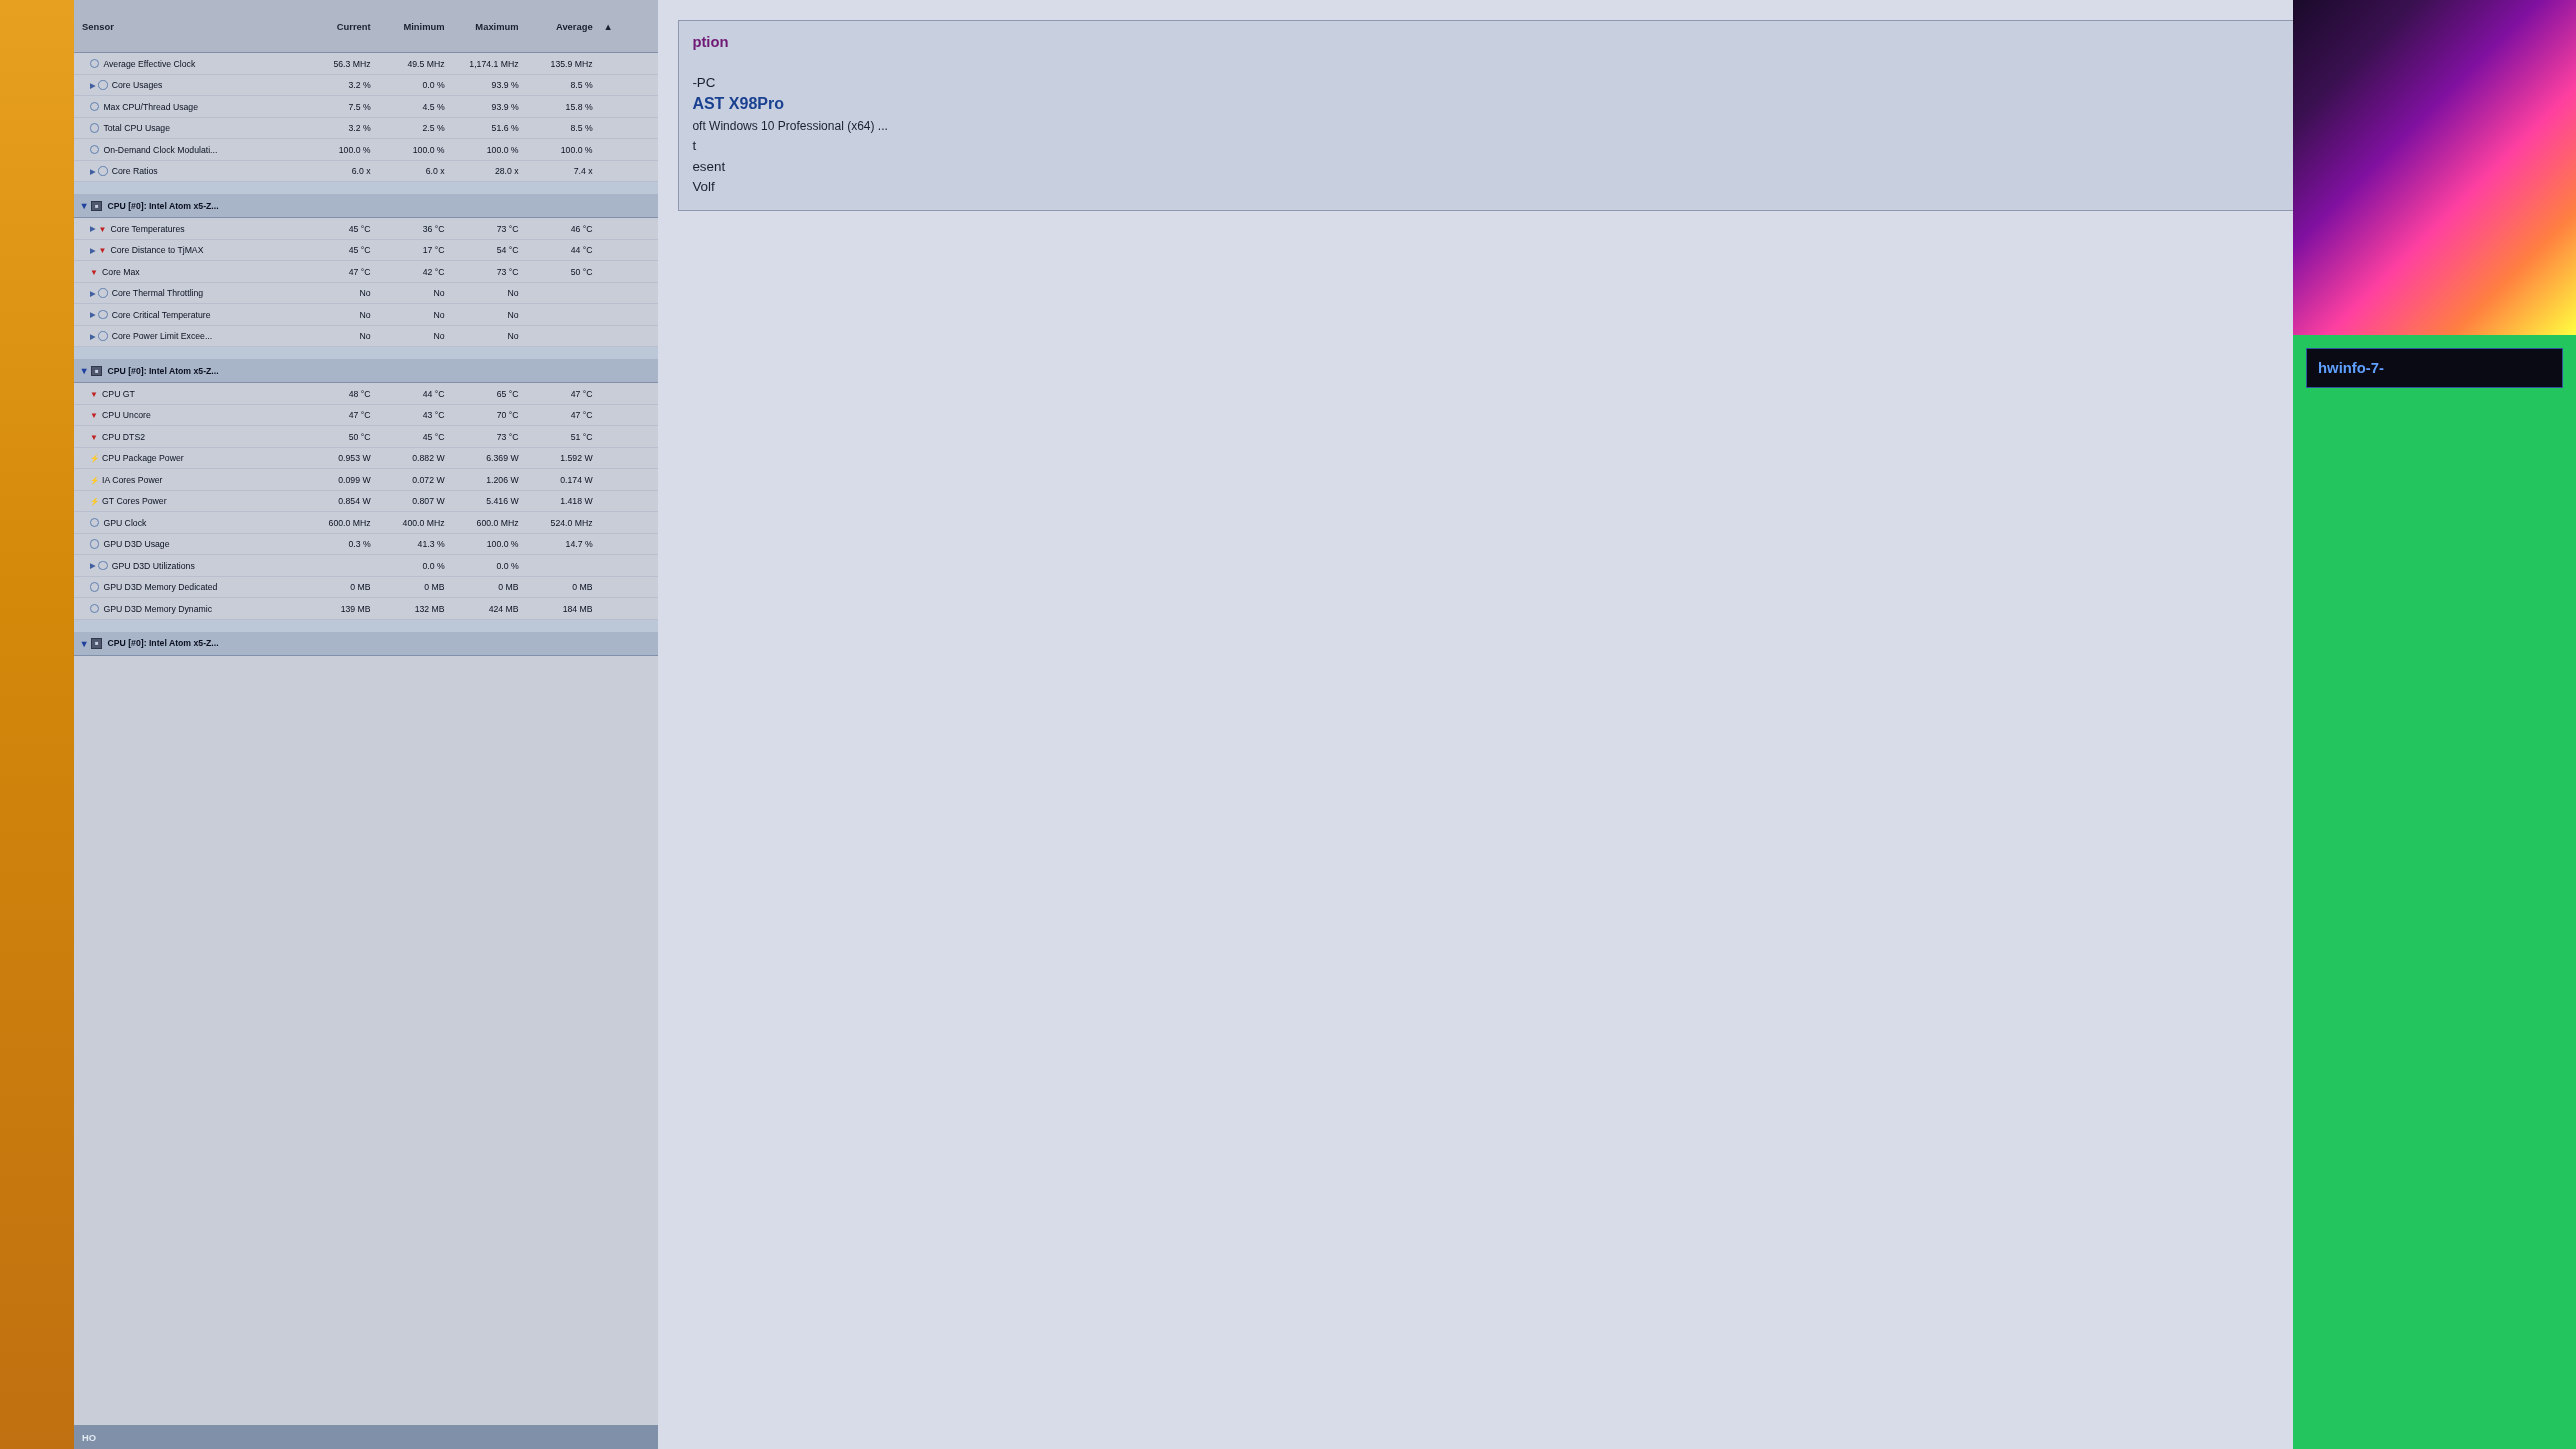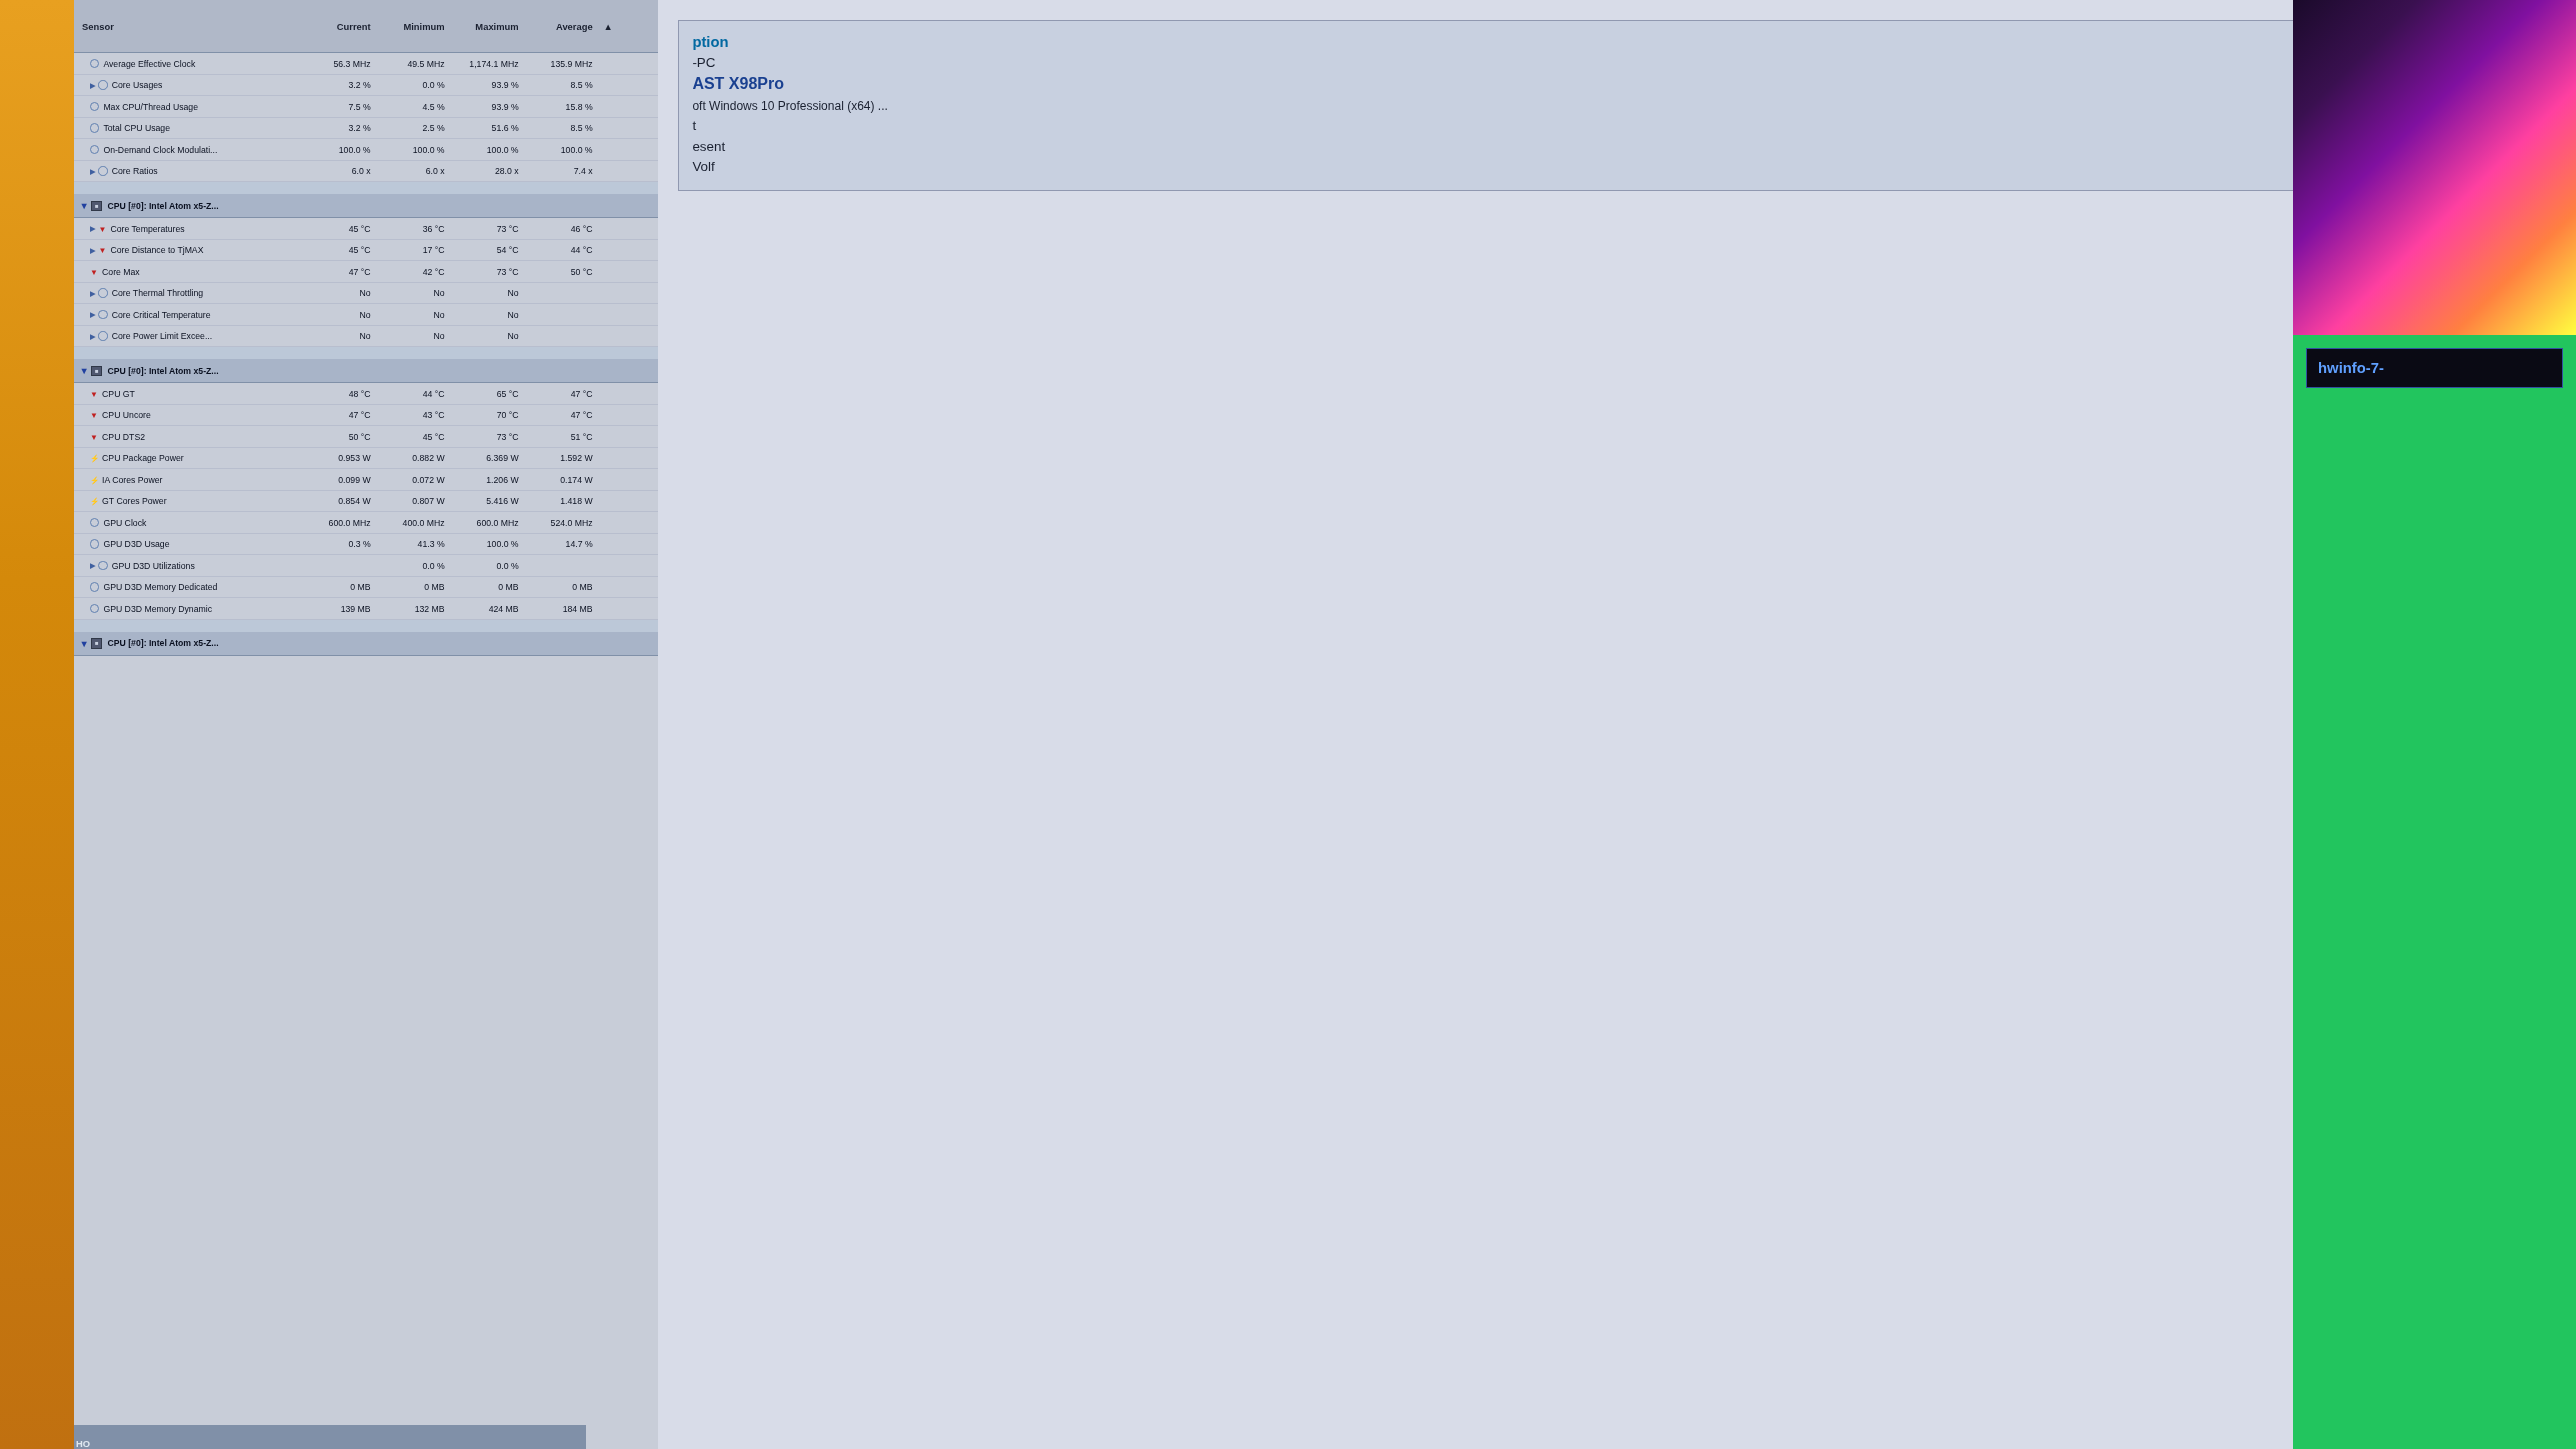--- a/index.html
+++ b/index.html
@@ -126,26 +126,26 @@
       color: #d0a000;
       font-size: 7.4px;
     }
     .chevron-down { color: #2040a0; font-size: 9.4px; }
 
     
     .bottom-bar {
       position: absolute;
       bottom: 0;
       left: 74px;
-      width: 512px;
+      width: 584px;
       height: 24px;
       background: #8090a8;
       display: flex;
-      align-items: flex-end;
-      padding: 0 2px;
+      align-items: center;
+      padding: 0 8px;
       gap: 13.4px;
     }
     .bottom-label {
       color: #e0e8f0;
       font-size: 9.4px;
       font-weight: 700;
     }
   </style>
 </head>
 <body>
@@ -498,21 +498,21 @@
   </div>
 
   <div class="bottom-bar">
     <span class="bottom-label">HO</span>
   </div>
 </div>
 
 <div style="flex:1; background:#d8dce8; padding: 20px; display:flex; flex-direction:column; gap:13.4px; position:relative;">
 
   <div style="background:#c8d0e0; border:0.7px solid #9098b0; padding:13.4px;">
-    <div style="font-size:14.8px; font-weight:700; color:#0369a1; margin-bottom:2px;">ption</div>
+    <div style="font-size:14.8px; font-weight:700; color:#701a75; margin-bottom:22px;">ption</div>
     <div style="font-size:13.4px; color:#1a2030; padding:2.7px 0;">-PC</div>
     <div style="font-size:16px; color:#1a4090; padding:2.7px 0; font-weight:700;">AST X98Pro</div>
     <div style="font-size:12px; color:#1a2030; padding:2.7px 0;">oft Windows 10 Professional (x64) ...</div>
     <div style="font-size:13.4px; color:#1a2030; padding:2.7px 0;">t</div>
     <div style="font-size:13.4px; color:#1a2030; padding:2.7px 0;">esent</div>
     <div style="font-size:13.4px; color:#1a2030; padding:2.7px 0;">Volf</div>
   </div>
 
   <div style="position:absolute; right:0; top:0; width:283px; height:100%; background:#22c55e; overflow:hidden;">
     <div style="width:100%; height:335px; background:linear-gradient(135deg,#1a0a2a 0%,#3a1050 20%,#8010a0 40%,#ff40a0 60%,#ff8040 80%,#ffff40 100%);"></div>

